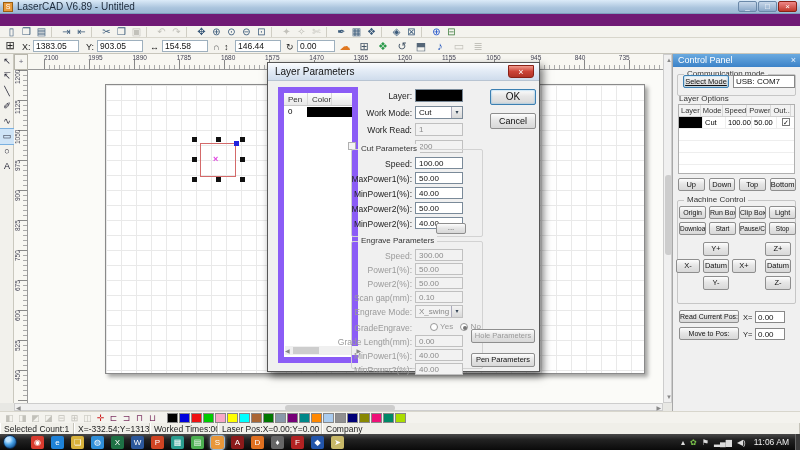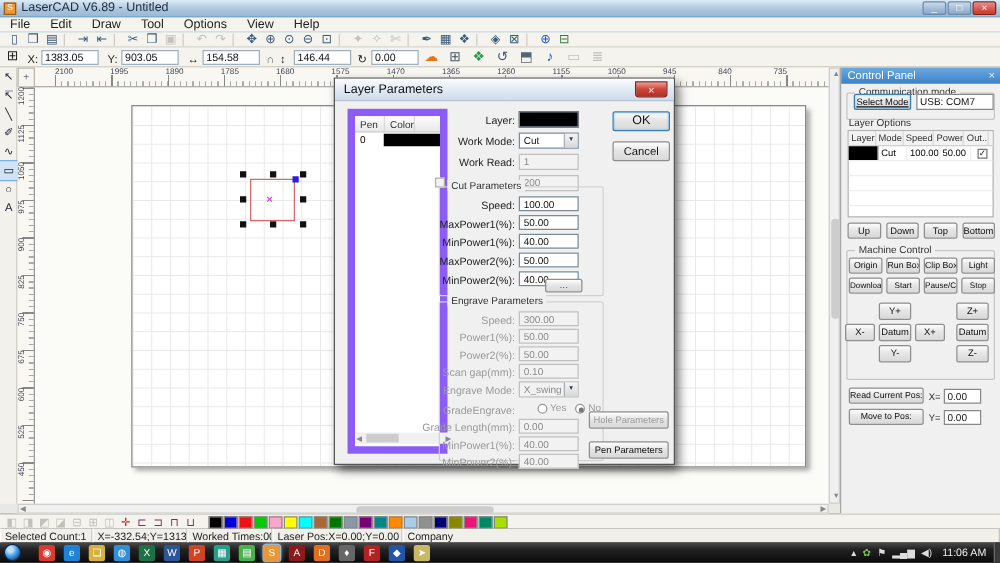--- a/index.html
+++ b/index.html
@@ -1,18 +1,18 @@
 <!DOCTYPE html>
 <html><head>
 <meta charset="utf-8">
 <style>
   * { margin:0; padding:0; box-sizing:border-box; font-family:"Liberation Sans", sans-serif; }
   html,body { width:800px; height:450px; overflow:hidden; background:#000; }
   .abs { position:absolute; }
-  #stage { position:relative; width:800px; height:355px; background:#7dd3fc; }
+  #stage { position:relative; width:800px; height:355px; background:#701a75; }
 
   
   #titlebar { left:0; top:0; width:800px; height:14px; background:linear-gradient(#dcebf8,#aac4dd 60%,#9cb8d4); border-bottom:1px solid #7d9cbd; display:flex; align-items:center; padding:0 3px; }
   #app-icon { width:10px; height:10px; background:#e89a3c; border:1px solid #9a5f12; color:#fff; font-size:7px; line-height:8px; text-align:center; margin-right:4px; }
   #title-text { font-size:10px; color:#1c2a3a; }
   .win-btns { margin-left:auto; display:flex; gap:1px; }
   .win-btn { width:19px; height:11px; font-size:8px; line-height:10px; text-align:center; color:#fff; background:linear-gradient(#c8d8ea,#8aa8c8); border:1px solid #6a88a8; border-radius:2px; }
   .win-btn.close { background:linear-gradient(#e88,#c0392b); border-color:#8a2015; }
 
   
@@ -150,29 +150,20 @@
   <div id="titlebar" class="abs">
     <div id="app-icon">S</div>
     <div id="title-text">LaserCAD V6.89 - Untitled</div>
     <div class="win-btns">
       <div class="win-btn">_</div>
       <div class="win-btn">□</div>
       <div class="win-btn close">×</div>
     </div>
   </div>
 
-  <div id="menubar" class="abs">
-      <div class="menu-item">File</div>
-      <div class="menu-item">Edit</div>
-      <div class="menu-item">Draw</div>
-      <div class="menu-item">Tool</div>
-      <div class="menu-item">Options</div>
-      <div class="menu-item">View</div>
-      <div class="menu-item">Help</div>
-    </div>
 
   <div id="toolbar1" class="abs">
       <div class="tb-icon">▯</div>
       <div class="tb-icon">❒</div>
       <div class="tb-icon">▤</div>
       <div class="tb-icon sep"></div>
       <div class="tb-icon">⇥</div>
       <div class="tb-icon">⇤</div>
       <div class="tb-icon sep"></div>
       <div class="tb-icon">✂</div>

